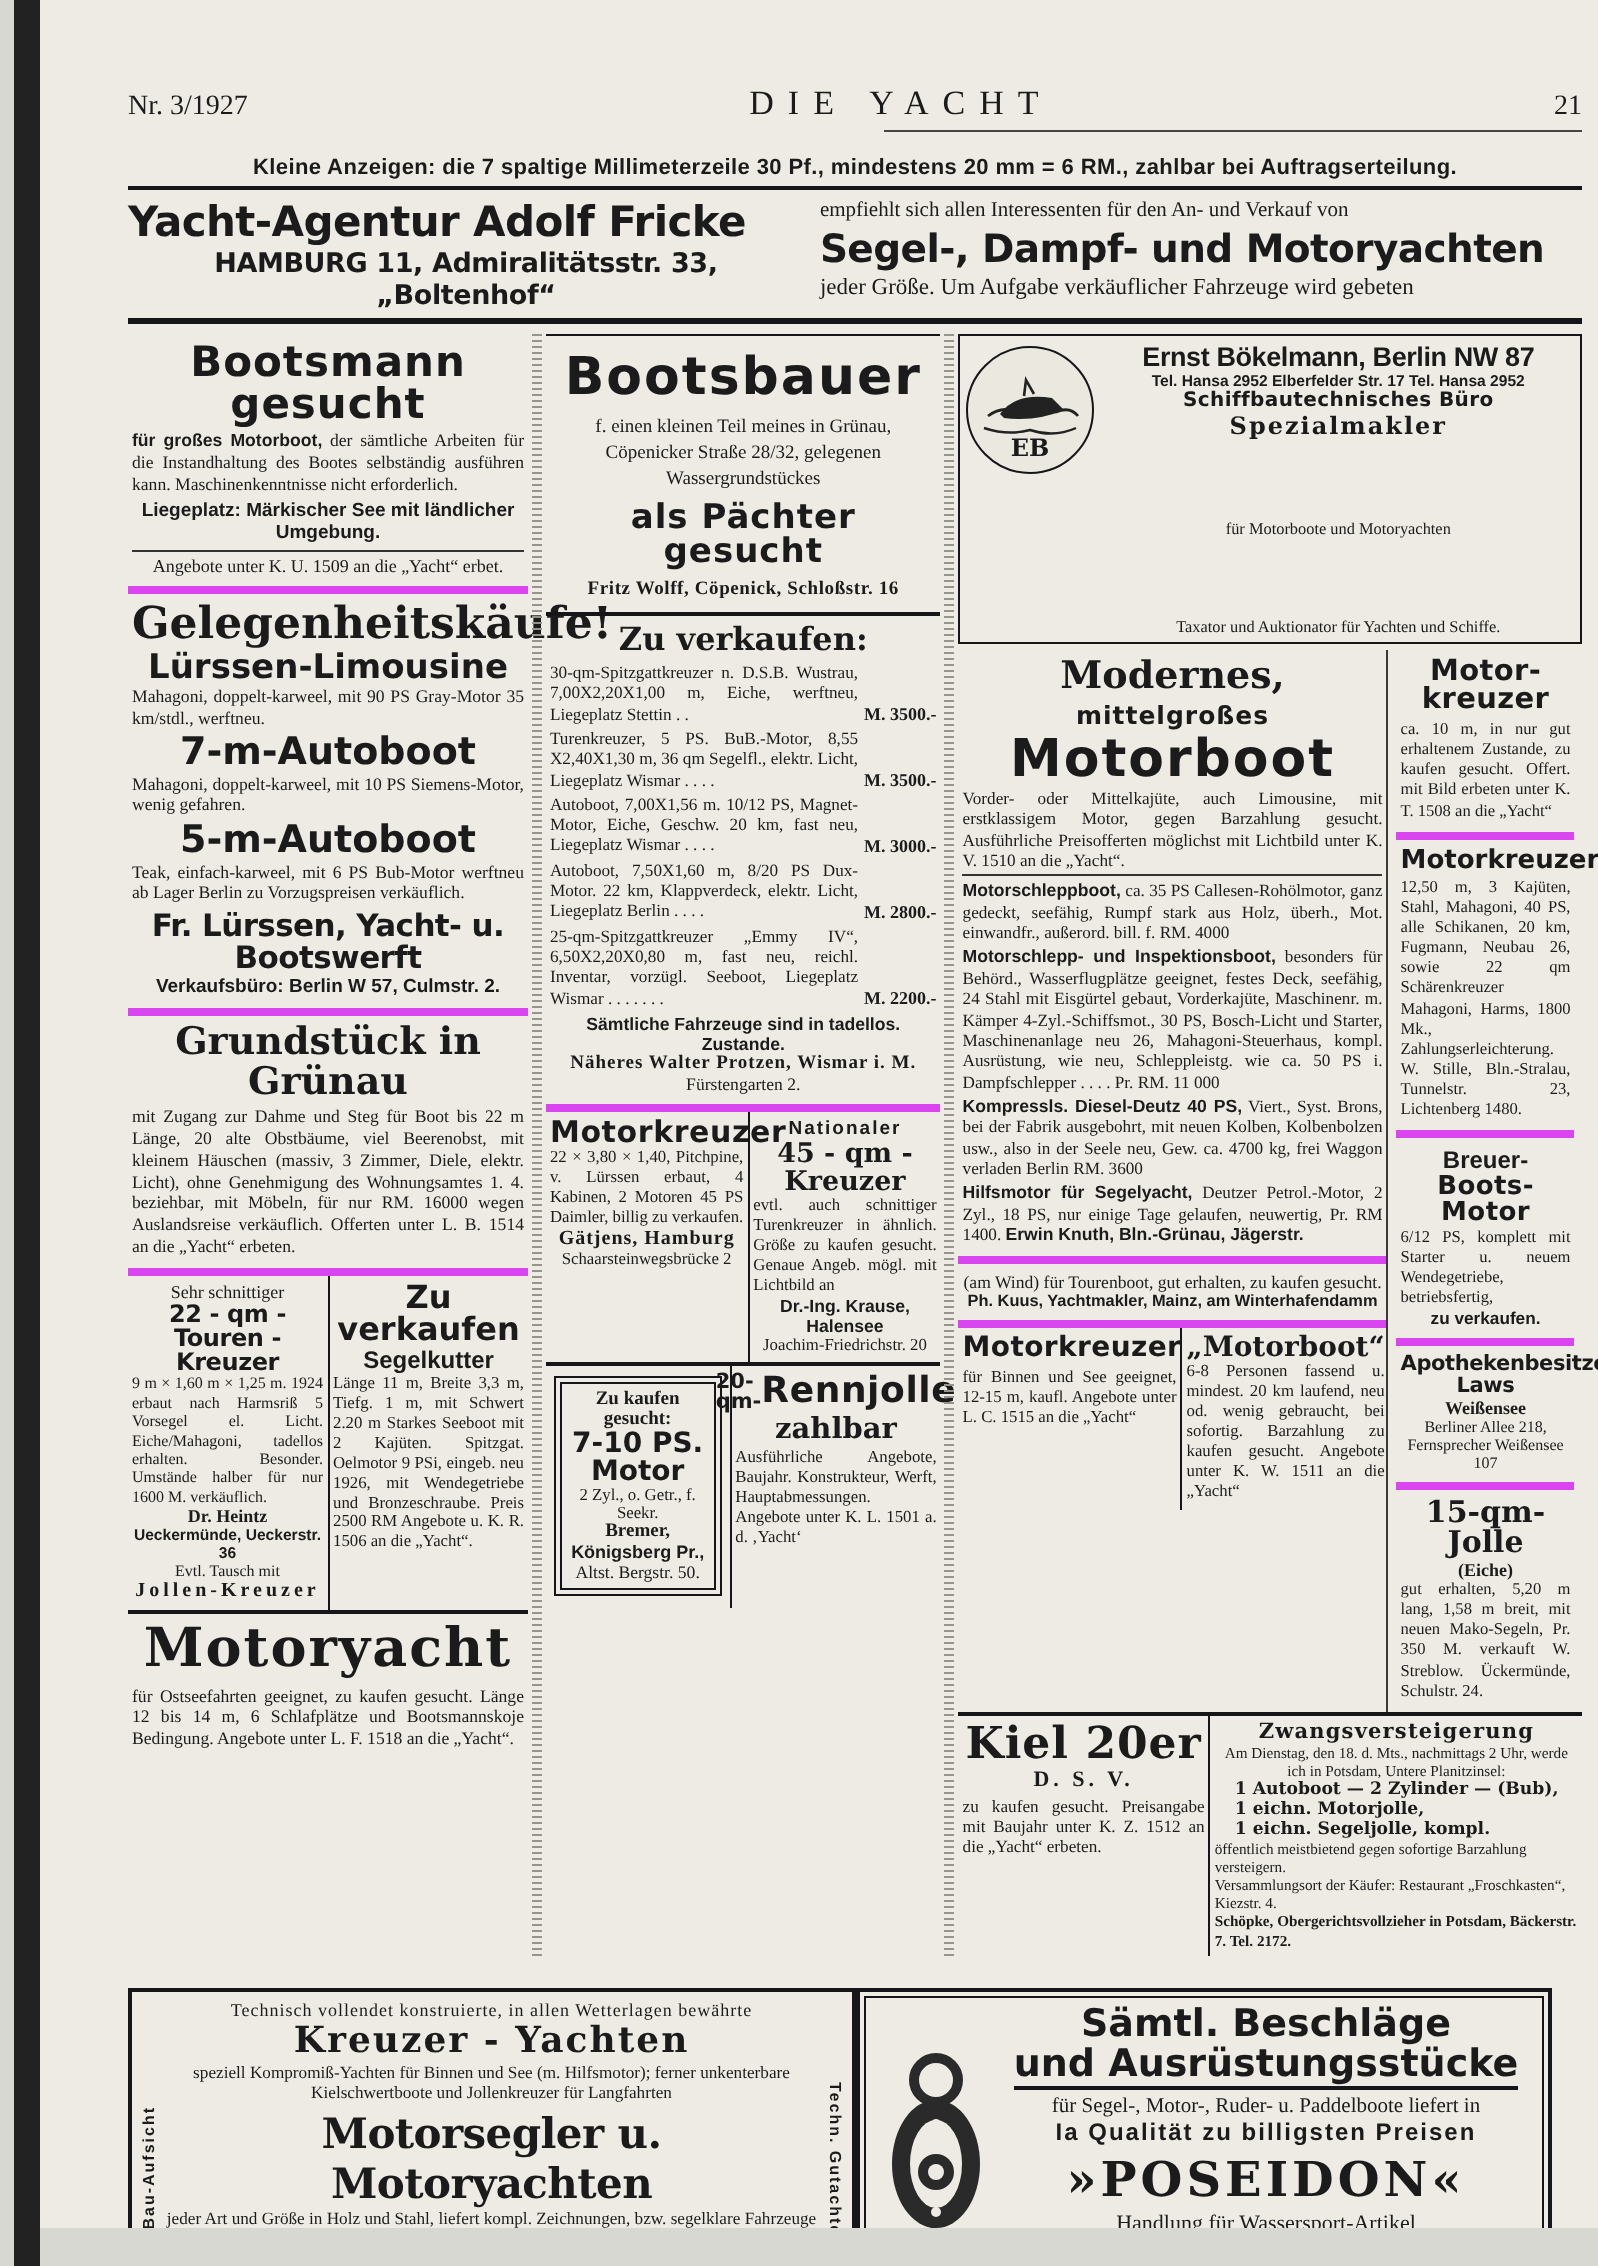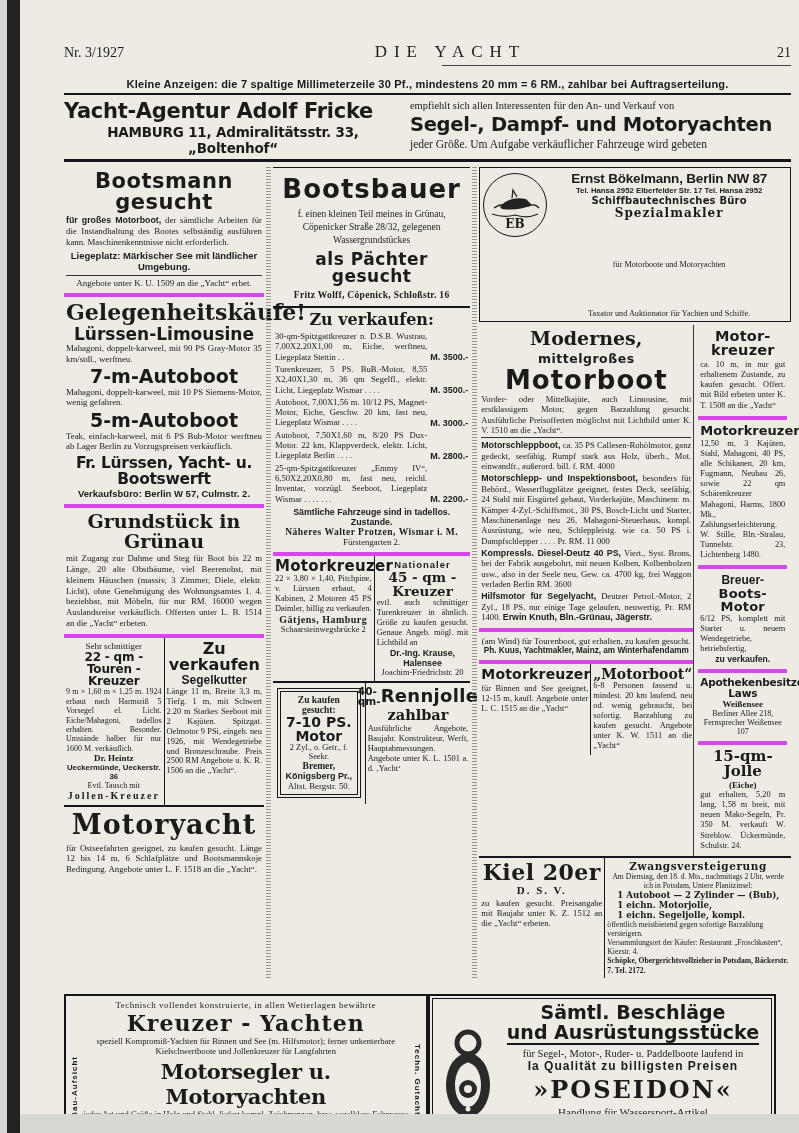--- a/index.html
+++ b/index.html
@@ -59,21 +59,21 @@
   .t-zuverk{font-size:16px;}
   .t-kutter{font-size:12px;}
   .t-myacht{font-size:27px;letter-spacing:1px;}
   
   .bootsbauer{border-top:1.5px solid #15151a;border-bottom:2px solid #15151a;padding:8px 4px 6px;}
   .t-bb{font-size:26px;letter-spacing:1px;}
   .t-bb2{font-size:17px;letter-spacing:.5px;}
   .t-liste{font-size:16px;}
   .zvi{display:flex;margin-top:2px;}
   .zvi .t{flex:1;font-size:8.6px;line-height:1.2;text-align:justify;padding-right:3px;}
-  .zvi .p{font-size:9px;font-weight:bold;align-self:flex-end;white-space:nowrap;font-family:Liberation Sans, sans-serif;}
+  .zvi .p{font-size:9px;font-weight:bold;align-self:flex-end;white-space:nowrap;font-family:Liberation Serif, serif;}
   .subrow{display:flex;border-bottom:2px solid #15151a;}
   .subrow>div{padding:3px 2px 4px;}
   .src-l{width:49%;border-right:1.5px solid #15151a;}
   .src-r{width:51%;}
   .t-mk{font-size:15px;letter-spacing:.3px;}
   .t-45{font-size:13.5px;}
   .motorbox{border:4px double #15151a;padding:3px;text-align:center;margin:2px;}
   .t-710{font-size:14px;}
   .rj-head{display:flex;align-items:center;justify-content:center;}
   .rj-left{font-size:10.5px;font-weight:bold;line-height:1;text-align:left;font-family:"DejaVu Sans",sans-serif;}
@@ -120,21 +120,21 @@
   .t-j15{font-size:15px;}
   
   .midband{display:flex;margin-top:16px;gap:0;}
   .tiller{width:50%;border:2.5px solid #15151a;box-sizing:border-box;padding:4px 2px;display:flex;}
   .tiller-mid{flex:1;text-align:center;}
   .vert{width:12px;display:flex;align-items:center;justify-content:center;}
   .vert span{writing-mode:vertical-rl;transform:rotate(180deg);font-size:8px;font-weight:bold;
              font-family:"Liberation Sans",sans-serif;letter-spacing:1px;white-space:nowrap;}
   .vert-r span{transform:none;}
   .ti-top{font-size:9px;letter-spacing:.5px;}
-  .ti-t1{font-size:22px;font-family:"DejaVu Serif",serif;font-weight:bold;letter-spacing:1px;}
+  .ti-t1{font-size:18px;font-family:"DejaVu Serif",serif;font-weight:bold;letter-spacing:1px;}
   .ti-sub{font-size:8.6px;line-height:1.25;}
   .ti-t2{font-size:21px;font-family:"DejaVu Serif",serif;font-weight:bold;letter-spacing:-.3px;margin-top:2px;}
   .ti-row{display:flex;align-items:baseline;justify-content:center;gap:8px;margin-top:3px;}
   .ti-role{font-size:10px;letter-spacing:2px;}
   .ti-name{font-size:20px;font-family:"DejaVu Serif",serif;font-weight:bold;}
   .ti-role2{font-size:10px;font-weight:bold;font-family:"Liberation Sans",sans-serif;}
   .ti-addr{font-size:10px;margin-top:2px;}
   .ti-foot{font-size:9.5px;letter-spacing:1px;margin-top:4px;}
   .poseidon{width:48%;border:2px solid #15151a;box-sizing:border-box;padding:2px;}
   .pos-inner{border:1px solid #15151a;display:flex;padding:4px;height:100%;box-sizing:border-box;}
@@ -294,21 +294,21 @@
             <div class="hD t-710">7-10 PS. Motor</div>
             <div style="font-size:8.4px">2 Zyl., o. Getr., f. Seekr.</div>
             <div class="b" style="font-size:9.5px">Bremer,</div>
             <div class="b sans" style="font-size:9px">Königsberg Pr.,</div>
             <div style="font-size:8.8px">Altst. Bergstr. 50.</div>
           </div>
         </div>
         <div class="src-r" style="border-left:1.5px solid #15151a">
           <div class="rj-head">
             <div class="rj-left">
-              <div>40-</div>
+              <div>20-</div>
               <div>qm-</div>
             </div>
             <div class="hD t-rj">Rennjolle</div>
           </div>
           <div class="hS t-rj2">zahlbar</div>
           <div class="small8" style="font-size:8.4px;margin-top:2px">Ausführliche Angebote, Baujahr. Konstrukteur, Werft, Hauptabmessungen. Angebote unter K. L. 1501 a. d. ‚Yacht‘</div>
         </div>
       </div>
     </div>
 
@@ -465,21 +465,21 @@
             <circle cx="26" cy="62" r="9" fill="#2a2a2a"></circle>
             <circle cx="26" cy="62" r="4" fill="#edebe3"></circle>
             <circle cx="26" cy="38" r="2.5" fill="#edebe3"></circle>
             <circle cx="26" cy="82" r="2.5" fill="#edebe3"></circle>
             <path d="M26 90 q-8 12 2 18 q10 5 6 -8" fill="none" stroke="#2a2a2a" stroke-width="5"></path>
           </svg>
         </div>
         <div class="pos-t">
           <div class="po-t1">Sämtl. Beschläge</div>
           <div class="po-t2">und Ausrüstungsstücke</div>
-          <div class="po-l1">für Segel-, Motor-, Ruder- u. Paddelboote laufend in</div>
+          <div class="po-l1">für Segel-, Motor-, Ruder- u. Paddelboote liefert in</div>
           <div class="po-l2">Ia Qualität zu billigsten Preisen</div>
           <div class="po-name">»POSEIDON«</div>
           <div class="po-l3">Handlung für Wassersport-Artikel</div>
           <div class="po-l4">Alexanderstr. 9  Berlin C 25  Tel. Königstadt 1265</div>
         </div>
       </div>
     </div>
   </div>
 
   <div class="rule" style="margin-top:6px;height:2.5px"></div>

